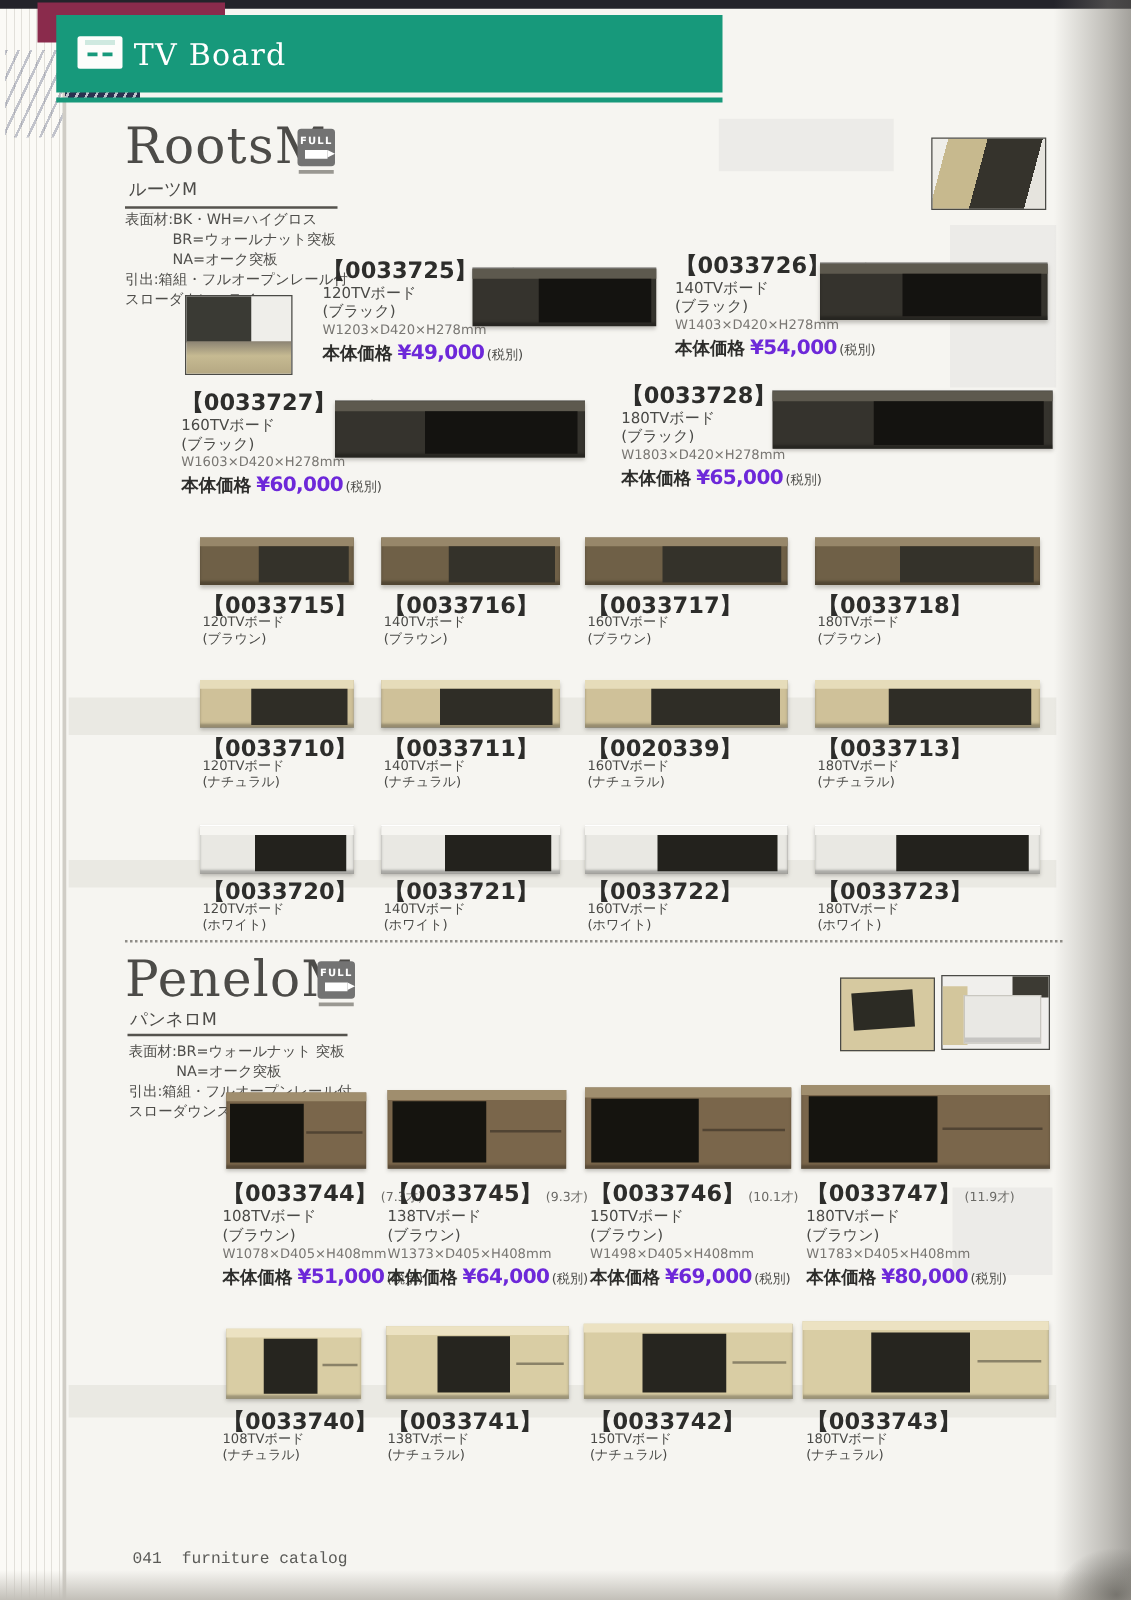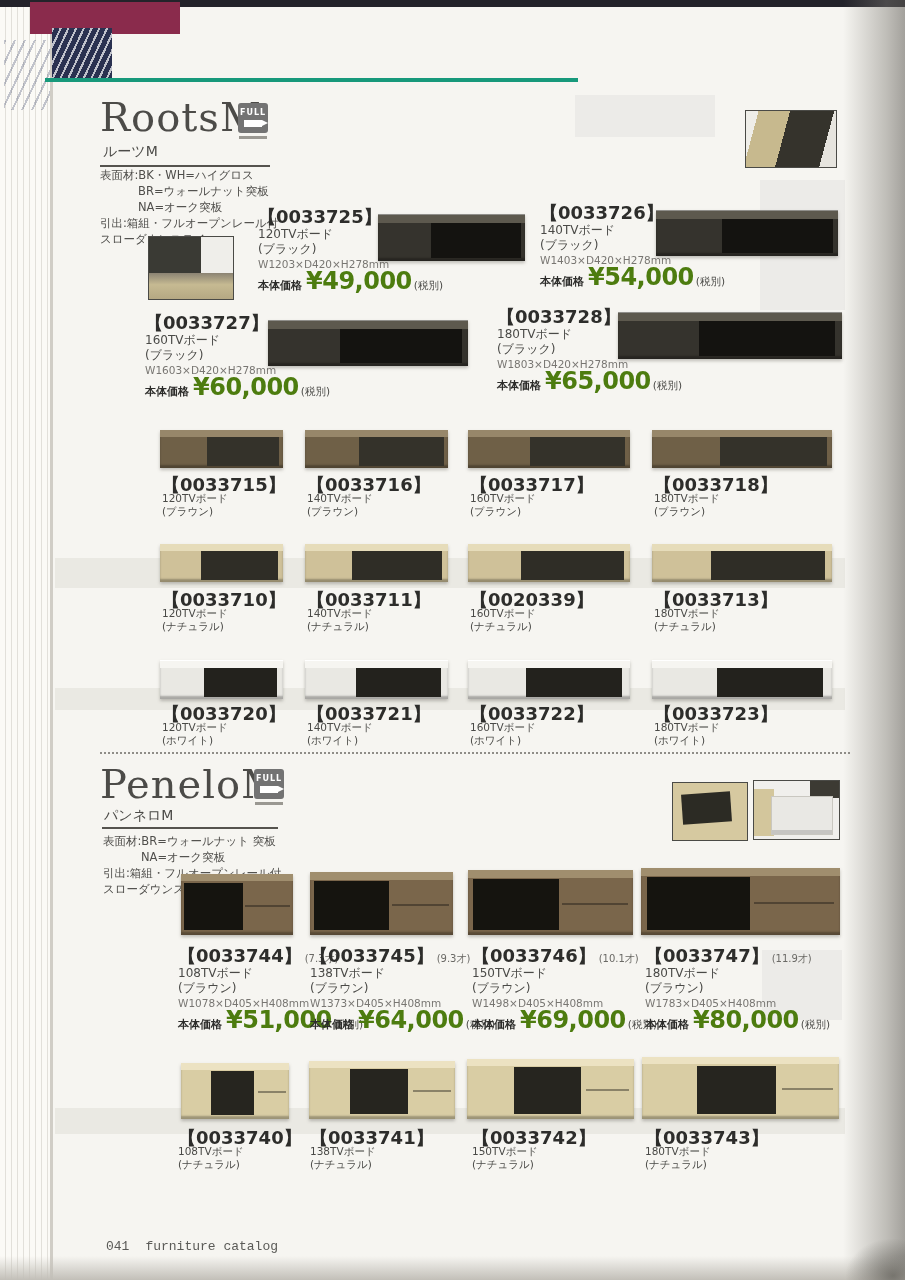--- a/index.html
+++ b/index.html
@@ -51,22 +51,22 @@
   .mat-line{font-size:11.5px;line-height:16px;color:#4f4e4b;}
   .mat-line.indent{padding-left:38px;}
 
   
   .pcard{line-height:15px;}
   .code{font-size:18px;font-weight:bold;color:#2d2d2b;}
   .tsubo{font-size:10px;color:#6a6965;margin-left:3px;font-weight:normal;}
   .pname,.pcolor{font-size:12px;color:#4a4a47;line-height:15px;}
   .pdims{font-size:10.5px;color:#787672;line-height:14px;}
   .prow{margin-top:3px;white-space:nowrap;}
-  .plabel{font-size:11px;font-weight:bold;color:#2d2d2b;font-family:Liberation Mono, monospace;}
-  .pprice{font-size:24px;font-weight:bold;color:#4d7c0f;margin-left:4px;letter-spacing:-.5px;}
+  .plabel{font-size:14px;font-weight:bold;color:#2d2d2b;font-family:Liberation Mono, monospace;}
+  .pprice{font-size:16px;font-weight:bold;color:#6d28d9;margin-left:4px;letter-spacing:-.5px;}
   .ptax{font-size:10.5px;color:#4a4a47;margin-left:2px;margin-top:20px;}
   .vname,.vcolor{font-size:10.5px;color:#4a4a47;line-height:13px;}
 
   
   .tv{position:absolute;box-shadow:inset 0 -3px 2px rgba(0,0,0,.28),0 2px 3px rgba(90,86,78,.35);}
   .tv:before{content:"";position:absolute;left:0;top:0;right:0;height:18%;}
   .tv .glass{position:absolute;top:18%;bottom:6%;}
   .tv .split{display:none;position:absolute;height:2px;background:rgba(20,18,14,.4);}
   .tv-black{background:#35332d;border-top:1px solid rgba(255,255,255,.45);}
   .tv-black:before{background:#5d594e;}
@@ -112,20 +112,27 @@
 
 <div id="canvas">
 
   <div class="abs left-strip"></div>
   <div class="abs left-strip-edge"></div>
   <div class="abs left-diag"></div>
   <div class="abs top-bar"></div>
   <div class="abs block-maroon"></div>
   <div class="abs block-navy"></div>
 
+  <div class="abs green-band">
+    <div class="abs tvb-icon">
+        <b></b>
+        <i></i>
+      </div>
+    <div class="abs band-label">TV Board</div>
+  </div>
   <div class="abs green-line"></div>
 
   <div class="abs ghost" style="left:575px;top:95px;width:140px;height:42px;"></div>
   <div class="abs ghost" style="left:760px;top:180px;width:85px;height:130px;"></div>
   <div class="abs ghost" style="left:762px;top:950px;width:80px;height:70px;"></div>
   <div class="abs shade-band" style="left:55px;top:558px;width:790px;height:30px;"></div>
   <div class="abs shade-band" style="left:55px;top:688px;width:790px;height:22px;"></div>
   <div class="abs shade-band" style="left:55px;top:1108px;width:790px;height:26px;"></div>
 
   <div class="abs sec-title" style="left:100px;top:94px;">RootsM</div>

